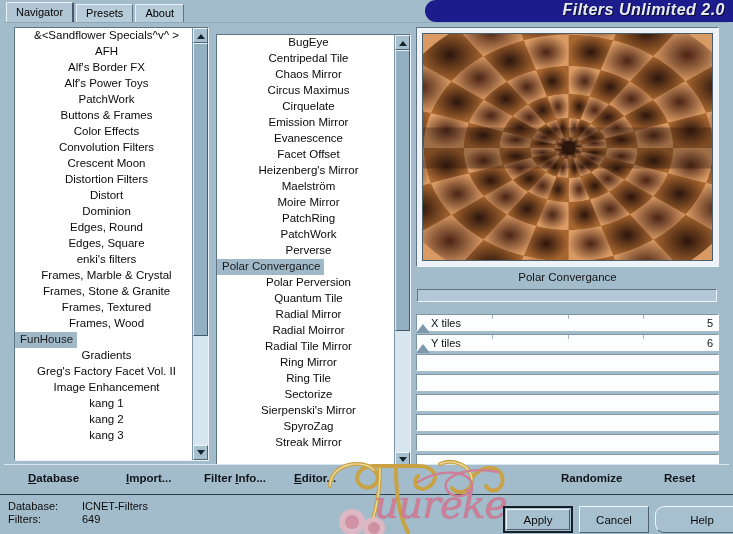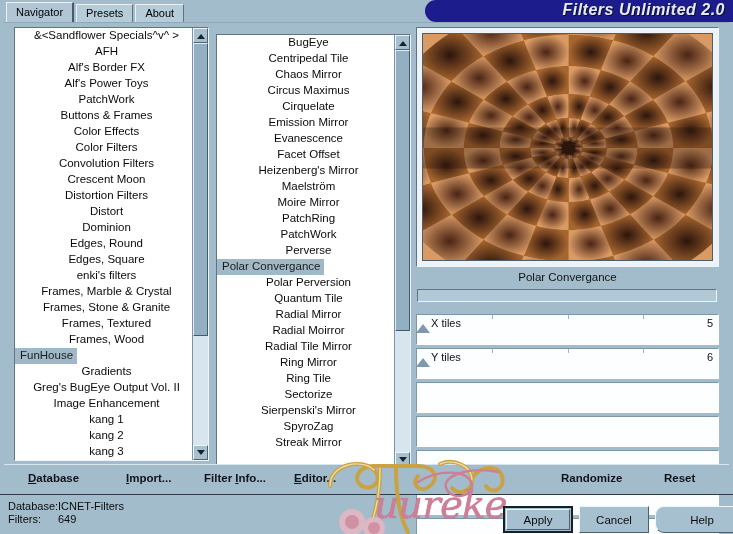--- a/index.html
+++ b/index.html
@@ -134,21 +134,21 @@
   }
   .progress-well{
     position:absolute;left:1px;top:262px;width:300px;height:13px;
     background:#b2c8d6;
     border-top:1px solid #5f7585;border-left:1px solid #5f7585;
     border-right:1px solid #eef4f8;border-bottom:1px solid #eef4f8;
     box-sizing:border-box;
   }
   .param-list{position:absolute;left:0;top:287px;width:303px;}
   .param-row{
-    position:relative;height:31px;margin-bottom:3px;
+    position:relative;height:17px;margin-bottom:3px;
     background:#fdfeff;
     border-top:1px solid #7d97a8;border-left:1px solid #7d97a8;
     border-right:1px solid #ffffff;border-bottom:1px solid #ffffff;
     box-sizing:border-box;
   }
   .param-row .plabel{
     position:absolute;left:14px;top:1px;font-size:11px;color:#101010;
     line-height:14px;white-space:nowrap;
   }
   .param-row .pval{
@@ -174,21 +174,21 @@
   }
   .mitem u{text-decoration:underline;}
 
   .divider{
     position:absolute;left:0;top:494px;width:733px;height:1px;background:#2f3b45;
   }
 
   
   .status{position:absolute;left:8px;top:500px;font-size:11px;color:#0c0c0c;line-height:13px;}
   .status .row{display:flex;}
-  .status .k{width:50px;}
+  .status .k{width:74px;}
   .status .v{}
 
   
   .btn{
     position:absolute;height:27px;
     background:#a7c0d0;
     border-top:1px solid #eef4f8;border-left:1px solid #eef4f8;
     border-right:1px solid #4c6070;border-bottom:1px solid #4c6070;
     box-sizing:border-box;
     font-size:11.5px;color:#0b0b0b;
@@ -259,23 +259,20 @@
           <div class="li-wrap">
             <div class="li">PatchWork</div>
           </div>
           <div class="li-wrap">
             <div class="li">Buttons &amp; Frames</div>
           </div>
           <div class="li-wrap">
             <div class="li">Color Effects</div>
           </div>
           <div class="li-wrap">
-            <div class="li">Color Filters</div>
-          </div>
-          <div class="li-wrap">
             <div class="li">Convolution Filters</div>
           </div>
           <div class="li-wrap">
             <div class="li">Crescent Moon</div>
           </div>
           <div class="li-wrap">
             <div class="li">Distortion Filters</div>
           </div>
           <div class="li-wrap">
             <div class="li">Distort</div>
@@ -302,21 +299,21 @@
             <div class="li">Frames, Textured</div>
           </div>
           <div class="li-wrap">
             <div class="li">Frames, Wood</div>
           </div>
           <div class="li-wrap"><div class="li sel">FunHouse</div></div>
           <div class="li-wrap">
             <div class="li">Gradients</div>
           </div>
           <div class="li-wrap">
-            <div class="li">Greg's BugEye Output Vol. II</div>
+            <div class="li">Greg's Factory Facet Vol. II</div>
           </div>
           <div class="li-wrap">
             <div class="li">Image Enhancement</div>
           </div>
           <div class="li-wrap">
             <div class="li">kang 1</div>
           </div>
           <div class="li-wrap">
             <div class="li">kang 2</div>
           </div>

